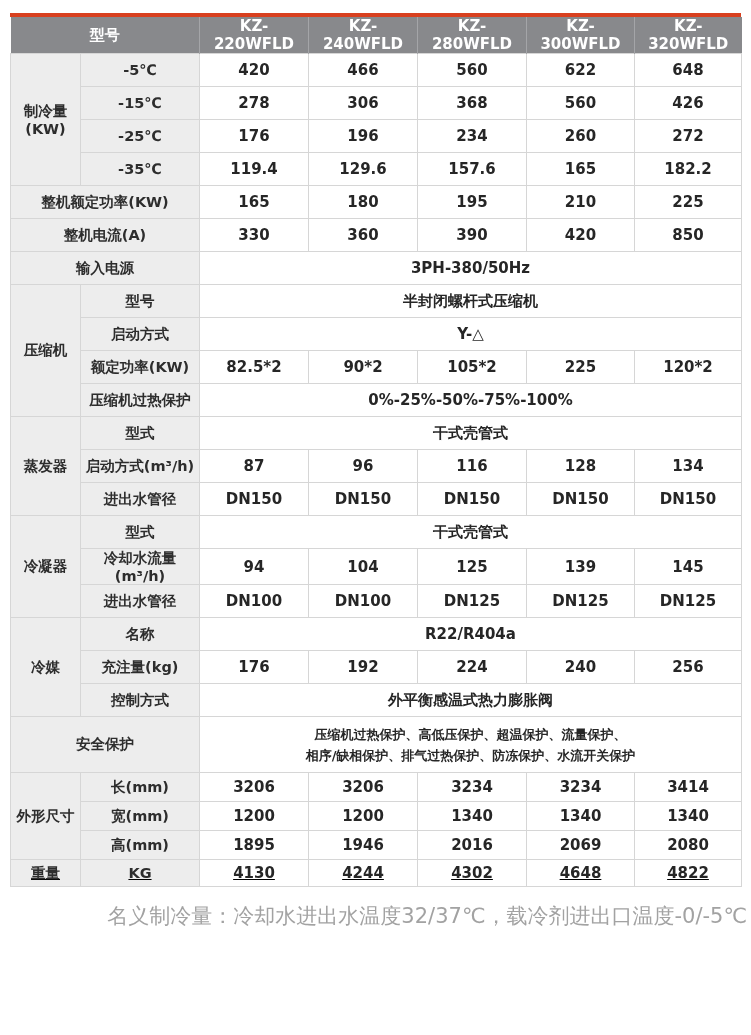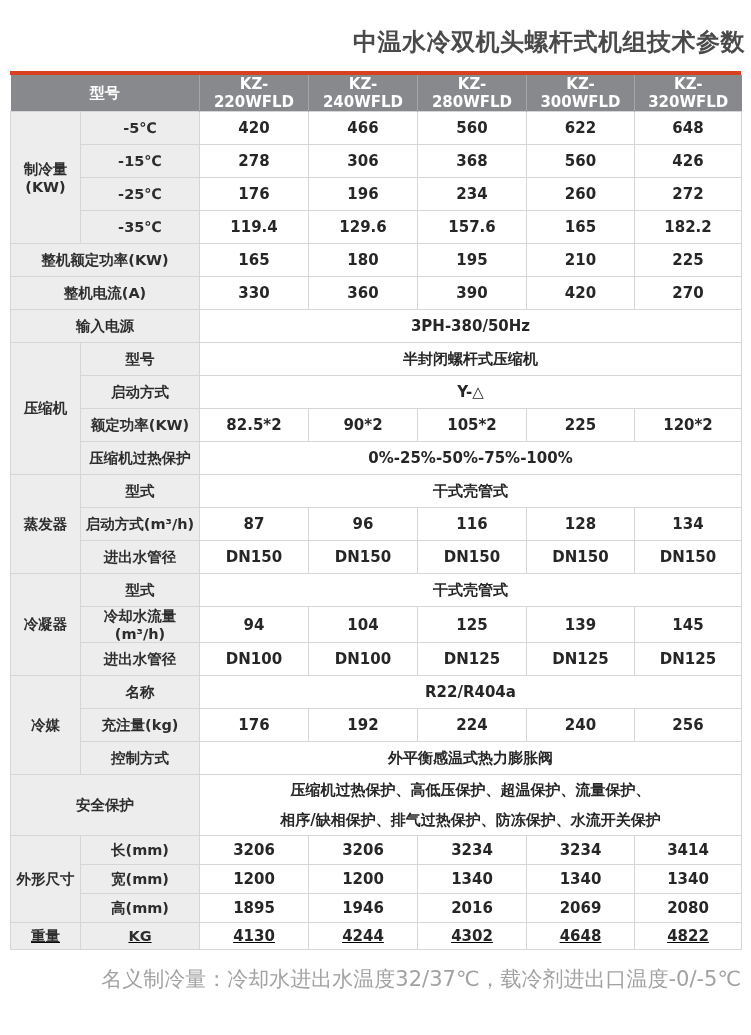--- a/index.html
+++ b/index.html
@@ -49,34 +49,33 @@
   }
   tbody tr{height:33px;}
   tbody tr:nth-child(21){height:56px;margin-left:36px;}
   tbody tr:nth-child(22),tbody tr:nth-child(23),tbody tr:nth-child(24){height:29px;}
   tbody tr:nth-child(25){height:27px;text-decoration:underline;}
   td.lbl,td.grp{
     background:var(--label-bg);
     font-size:14.5px;color:#2d2d2d;
   }
   td.multiline{
-    white-space:pre-line;font-size:15px;line-height:30px;
+    white-space:pre-line;font-size:13px;line-height:21px;
   }
   .footnote{
-    margin:13px 10px 0 0;
+    margin:13px 4px 0 0;
     text-align:right;
     font-size:21px;line-height:32px;font-weight:400;
     color:var(--footnote-color);
   }
 </style>
 </head>
 <body>
 
 <div class="page">
-  <h1 class="title">中温水冷双机头螺杆式机组技术参数</h1>
   <div class="accent-line"></div>
 
   <table class="spec-table">
     <colgroup>
       <col style="width:70px">
       <col style="width:119px">
       <col style="width:109px">
       <col style="width:109px">
       <col style="width:109px">
       <col style="width:108px">
@@ -133,21 +132,21 @@
           <td>195</td>
           <td>210</td>
           <td>225</td>
         </tr>
         <tr>
           <td class="lbl" colspan="2">整机电流(A)</td>
           <td>330</td>
           <td>360</td>
           <td>390</td>
           <td>420</td>
-          <td>270</td>
+          <td>850</td>
         </tr>
         <tr>
           <td class="lbl" colspan="2">输入电源</td>
           <td colspan="5">3PH-380/50Hz</td>
         </tr>
         <tr>
           <td class="grp" rowspan="4">压缩机</td>
           <td class="lbl">型号</td>
           <td colspan="5">半封闭螺杆式压缩机</td>
         </tr>

